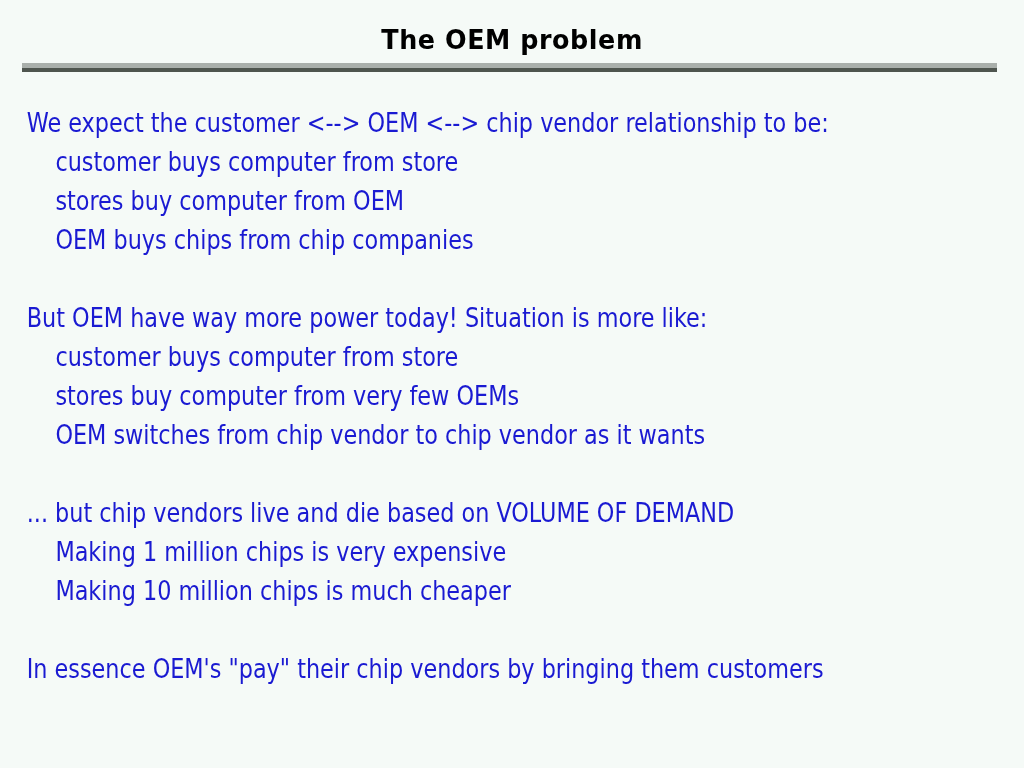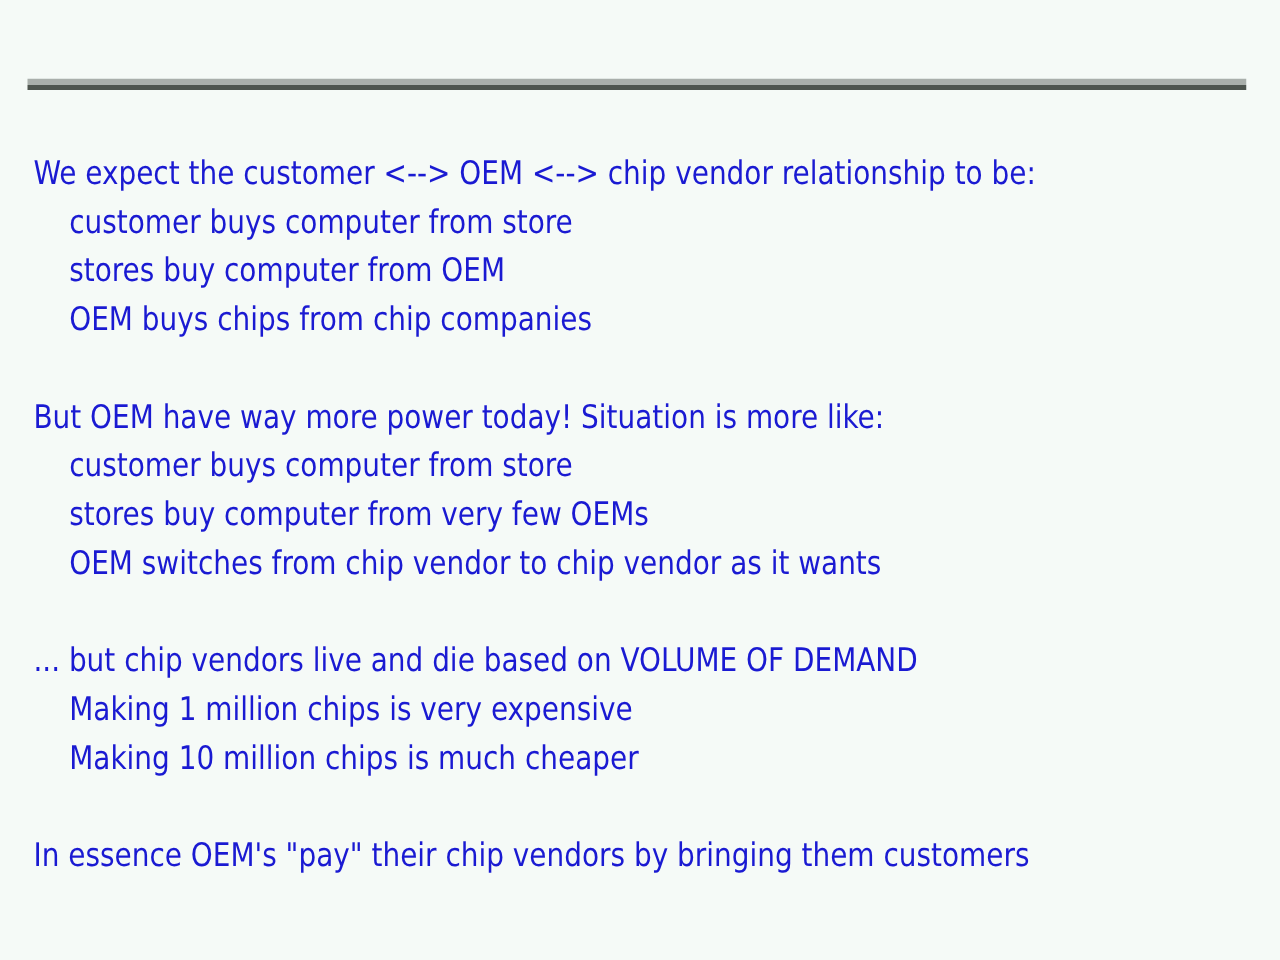--- a/index.html
+++ b/index.html
@@ -64,21 +64,21 @@
     top: 5px;
     width: 100%;
     height: 4px;
     background: #4e554f;
   }
 
   
   #body-block {
     position: absolute;
     left: 0;
-    top: 120px;
+    top: 104px;
     width: 840px;
   }
 
   .line {
     color: #1a1ad2;
     font-family: "DejaVu Sans Condensed", "Liberation Sans Narrow", "Liberation Sans", sans-serif;
     font-size: 26px;
     line-height: 39px;
     height: 39px;
     white-space: pre;
@@ -91,20 +91,23 @@
   }
   .line.blank {
     height: 39px;
   }
 </style>
 </head>
 <body>
 
 <div id="slide" style="background: rgb(245, 250, 247);">
 
+  <div id="title-block">
+    <div id="slide-title" style="color: rgb(0, 0, 0);">The OEM problem</div>
+  </div>
 
   <div id="title-divider">
     <div class="rule-top" style="background: rgb(169, 175, 171);"></div>
     <div class="rule-bottom" style="background: rgb(78, 85, 79);"></div>
   </div>
 
   <div id="body-block">
       <div class="line" style="color: rgb(26, 26, 210);">We expect the customer &lt;--&gt; OEM &lt;--&gt; chip vendor relationship to be:</div>
       <div class="line indent" style="color: rgb(26, 26, 210);">customer buys computer from store</div>
       <div class="line indent" style="color: rgb(26, 26, 210);">stores buy computer from OEM</div>

